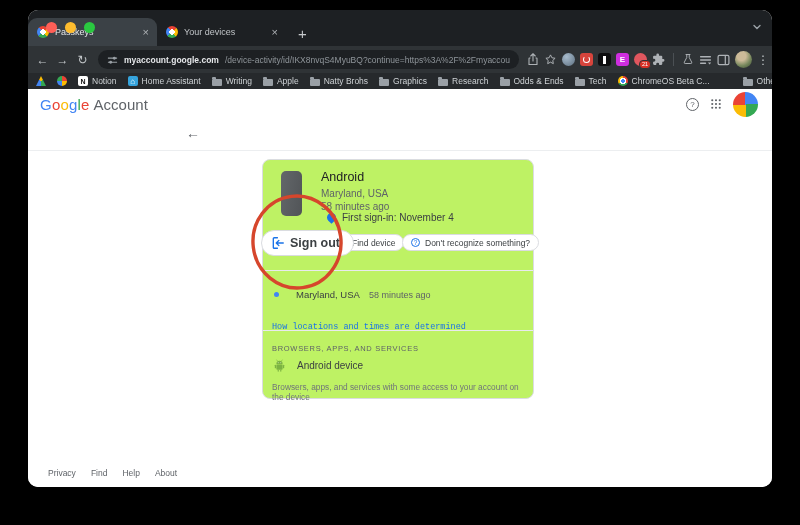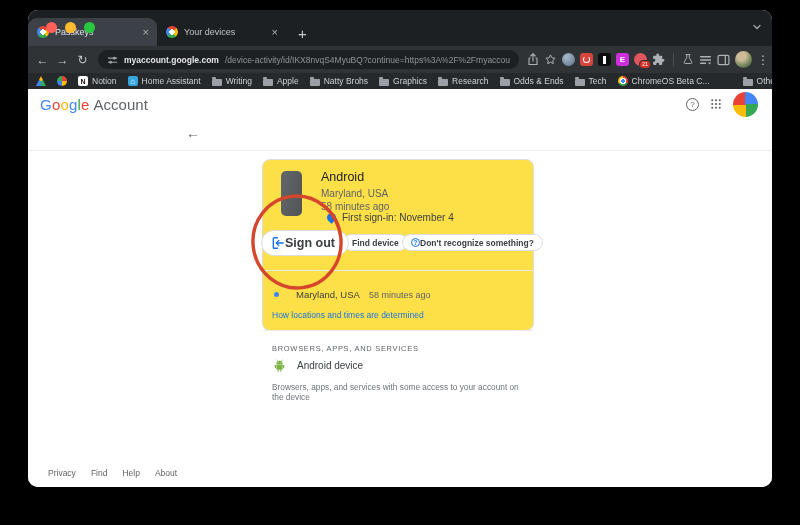--- a/index.html
+++ b/index.html
@@ -83,46 +83,46 @@
   .hdr-right { margin-left:auto; display:flex; align-items:center; gap:11px; }
   .help-circ { width:13px; height:13px; border:1.1px solid #5f6368; border-radius:50%; color:#5f6368;
                font-size:8px; display:flex; align-items:center; justify-content:center; }
   .avatar-ring { width:25px; height:25px; border-radius:50%; padding:2px;
                  background:conic-gradient(#4285f4 0 25%,#34a853 25% 50%,#fbbc05 50% 75%,#ea4335 75% 100%); }
   .avatar-ring .avatar { width:21px; height:21px; }
 
   .back-arrow { position:absolute; left:158px; top:36px; font-size:14px; color:#5f6368; }
   .subhdr-divider { position:absolute; left:0; right:0; top:61px; height:1px; background:#eceef0; }
 
-  .card { position:absolute; left:234px; top:70px; width:272px; height:172px; background:#fde047;
+  .card { position:absolute; left:234px; top:70px; width:272px; height:240px; background:#bef264;
           border:1px solid #dadce0; border-radius:8px; }
   .phone { position:absolute; left:18px; top:11px; width:21px; height:45px; border-radius:5px;
            background:linear-gradient(100deg,#63676a,#515457); }
   .dev-name { position:absolute; left:58px; top:10px; font-size:12.5px; color:#202124; }
   .dev-loc  { position:absolute; left:58px; top:28px; font-size:10px; color:#5f6368; }
   .dev-time { position:absolute; left:58px; top:41px; font-size:10px; color:#5f6368; }
   .first-row { position:absolute; left:64px; top:52px; display:flex; align-items:center; gap:6px; }
   .pin { width:9px; height:9px; background:#1a73e8; border-radius:50% 50% 50% 0; transform:rotate(-45deg); }
   .first-label { font-size:10px; color:#3c4043; }
 
-  .btn { position:absolute; display:flex; align-items:center; background:#fff;
+  .btn { position:absolute; display:flex; align-items:center; gap:5px; background:#fff;
          border:1px solid #dadce0; border-radius:14px; color:#3c4043; white-space:nowrap; }
   .btn-signout { left:-2px; top:70px; height:26px; padding:0 13px 0 9px; font-size:12.5px; font-weight:bold; z-index:5; }
-  .btn-sm { height:17px; padding:0 8px; font-size:8.5px; font-weight:bold; border-radius:9px; }
+  .btn-sm { height:17px; padding:0 8px; font-size:8.5px; font-weight:normal; border-radius:9px; }
   .btn-find { left:80px; top:74px; }
   .btn-dont { left:139px; top:74px;justify-content:flex-end; }
   .qcirc { width:9px; height:9px; border:1.1px solid #1a73e8; border-radius:50%; color:#1a73e8; font-size:6.5px;
            display:flex; align-items:center; justify-content:center; }
 
   .card-div { position:absolute; left:0; right:0; height:1px; background:#e8eaed; }
   .session { position:absolute; left:11px; top:129px; display:flex; align-items:center; gap:9px; }
   .bdot { width:5px; height:5px; border-radius:50%; background:#4285f4; }
   .sess-loc { font-size:9.5px; color:#3c4043; margin-left:8px; }
   .sess-time { font-size:9px; color:#5f6368; }
-  .loc-link { position:absolute; left:9px; top:150px; font-size:8.5px; color:#1a73e8; text-decoration:none; }
+  .loc-link { position:absolute; left:9px; top:162px; font-size:8.5px; color:#1a73e8; text-decoration:none;font-family:Liberation Mono, monospace; }
   .sec-label { position:absolute; left:9px; top:184px; font-size:7.5px; letter-spacing:.7px; color:#5f6368; }
   .service-row { position:absolute; left:9px; top:198px; display:flex; align-items:center; gap:10px; }
   .service-name { font-size:10px; color:#3c4043; }
   .svc-desc { position:absolute; left:9px; top:222px; width:252px; font-size:8.3px; color:#70757a; }
 
   .annotation-layer { position:absolute; left:0; top:0; z-index:20; pointer-events:none; }
 
   .footer { position:absolute; left:20px; bottom:9px; display:flex; gap:15px;justify-content:space-between; }
   .footer a { font-size:8.5px; color:#5f6368; text-decoration:none; }
 </style>

